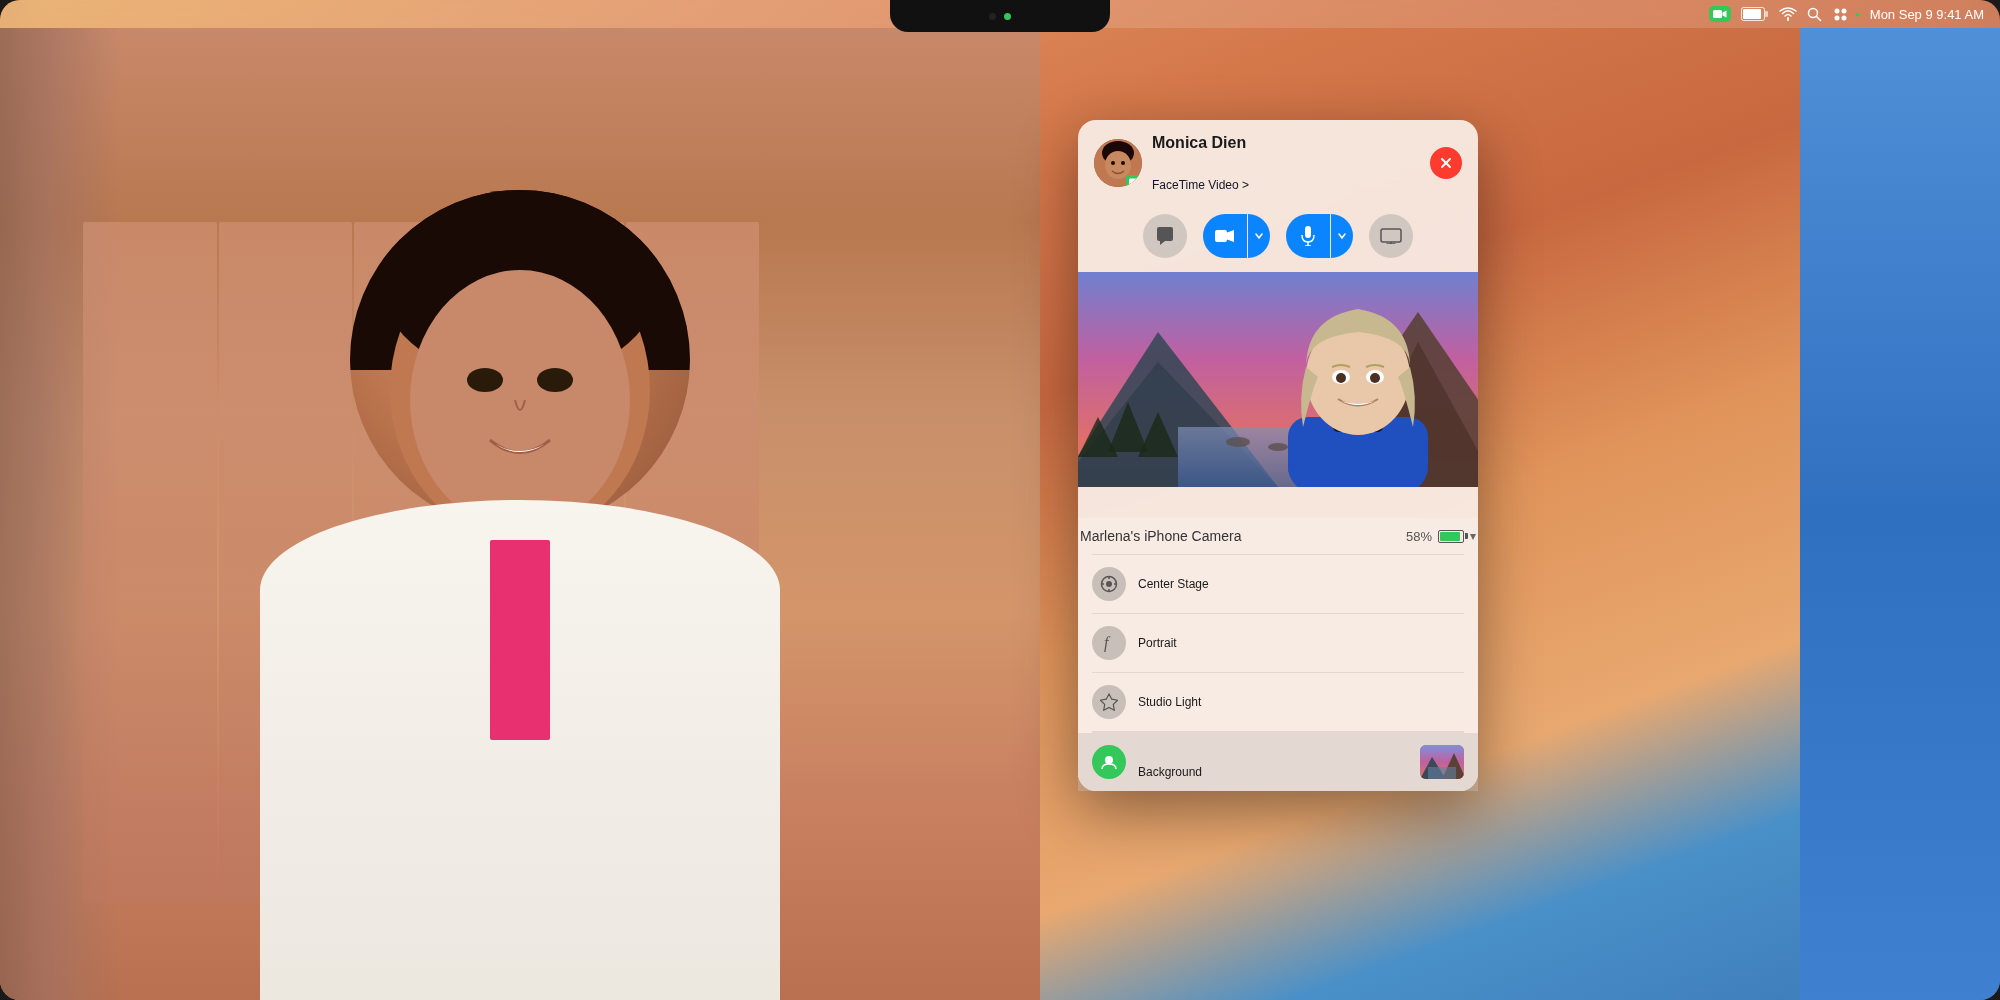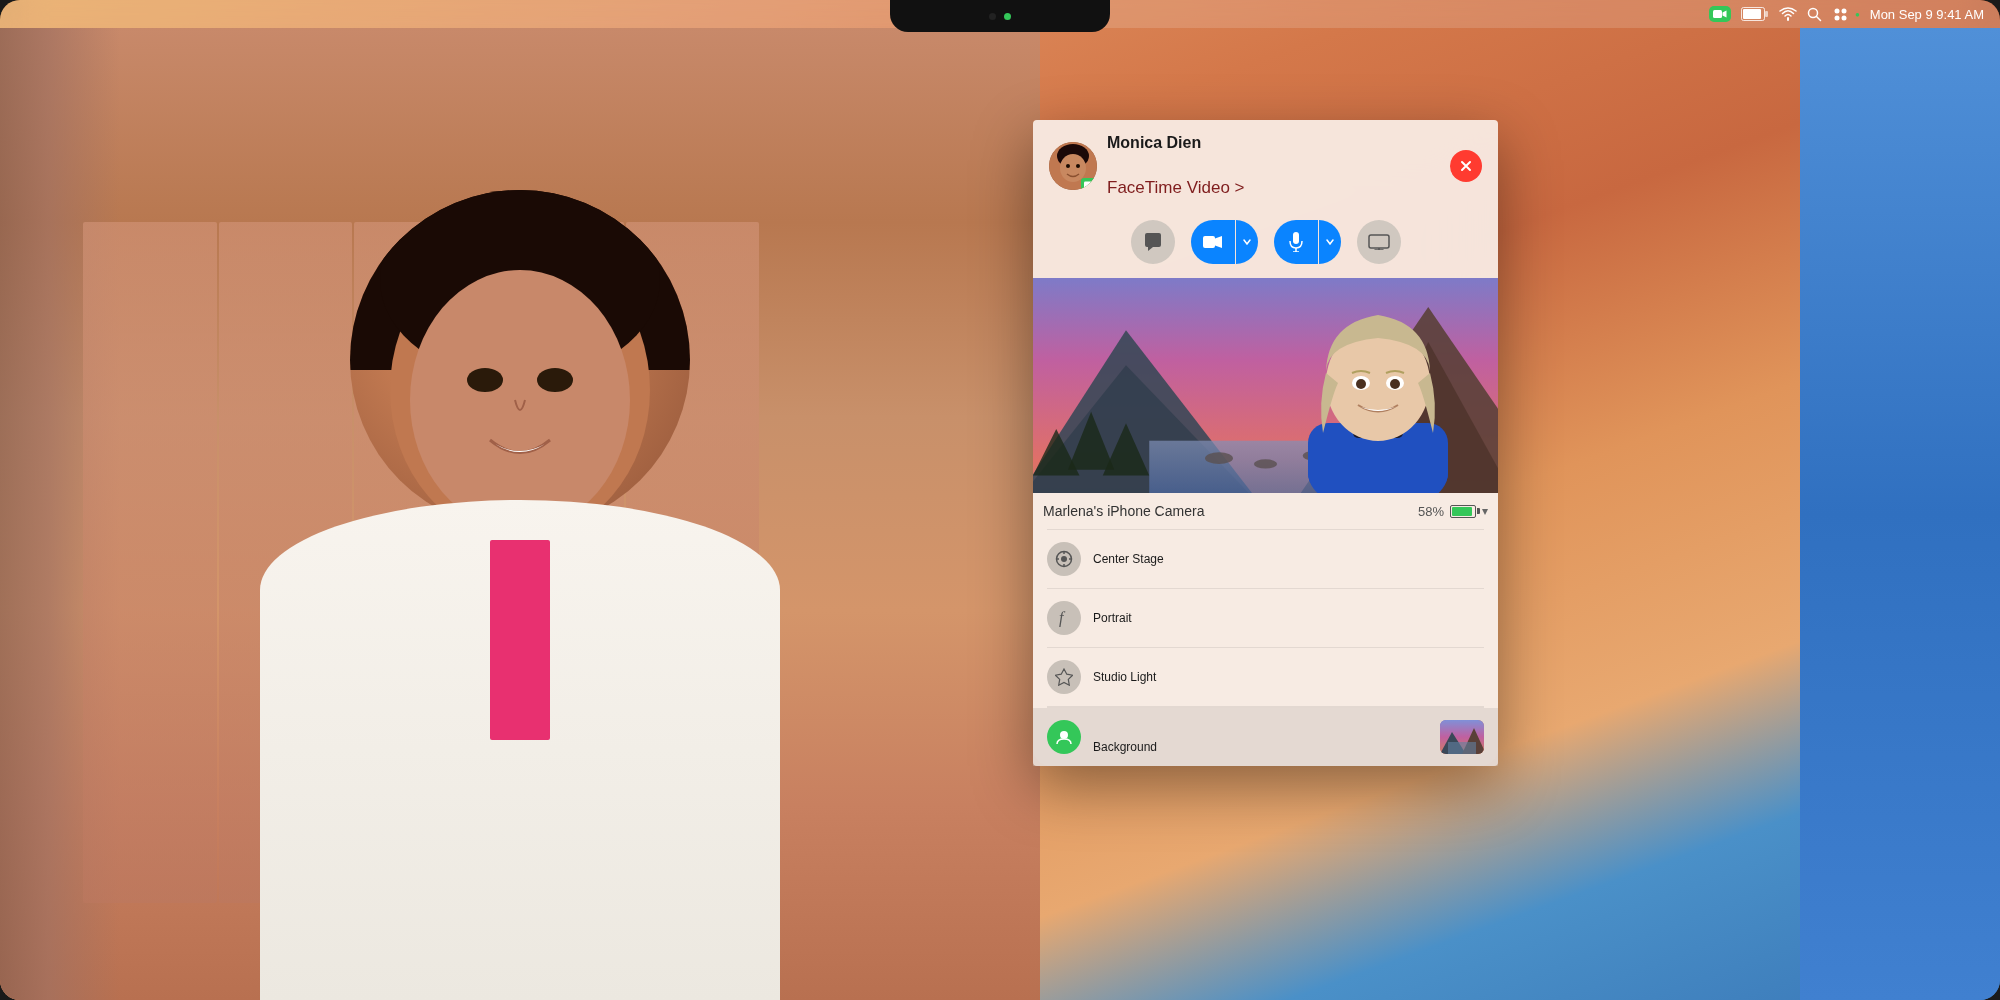--- a/index.html
+++ b/index.html
@@ -220,25 +220,25 @@
       right: 0;
       width: 200px;
       bottom: 0;
       background: linear-gradient(180deg, #5090d8 0%, #3070c0 50%, #4080d0 100%);
     }
 
     
     .facetime-panel {
       position: absolute;
       top: 120px;
-      right: 502px;
-      width: 465px;
+      right: 522px;
+      width: 400px;
       background: rgba(248, 235, 228, 0.95);
       backdrop-filter: blur(30px);
-      border-radius: 4px;
+      border-radius: 18px;
       overflow: visible;
       z-index: 50;
       box-shadow: 0 20px 60px rgba(0,0,0,0.4);
     }
 
     
     .notif-header {
       padding: 14px 16px;
       display: flex;
       align-items: center;
@@ -273,22 +273,22 @@
       flex: 1;
     }
 
     .notif-name {
       font-size: 16px;
       font-weight: 600;
       color: #1a1a1a;
     }
 
     .notif-subtitle {
-      font-size: 17px;
-      color: #7f1d1d;
+      font-size: 12px;
+      color: #0f172a;
       display: flex;
       align-items: center;
       gap: 3px;
       margin-top: 26px;
     }
 
     .notif-close-btn {
       width: 32px;
       height: 32px;
       border-radius: 50%;
@@ -367,25 +367,26 @@
         #d06870 60%,
         #c08060 80%,
         #a07050 100%
       );
       position: relative;
       overflow: hidden;
     }
 
     
     .camera-info {
-      padding: 10px 10px;
+      padding: 10px 2px;
       display: flex;
       align-items: center;
       justify-content: space-between;
       background: rgba(248, 235, 228, 0.95);
+      margin-top: 31px;
     }
 
     .camera-name {
       font-size: 14px;
       color: #333;
     }
 
     .camera-battery {
       display: flex;
       align-items: center;

